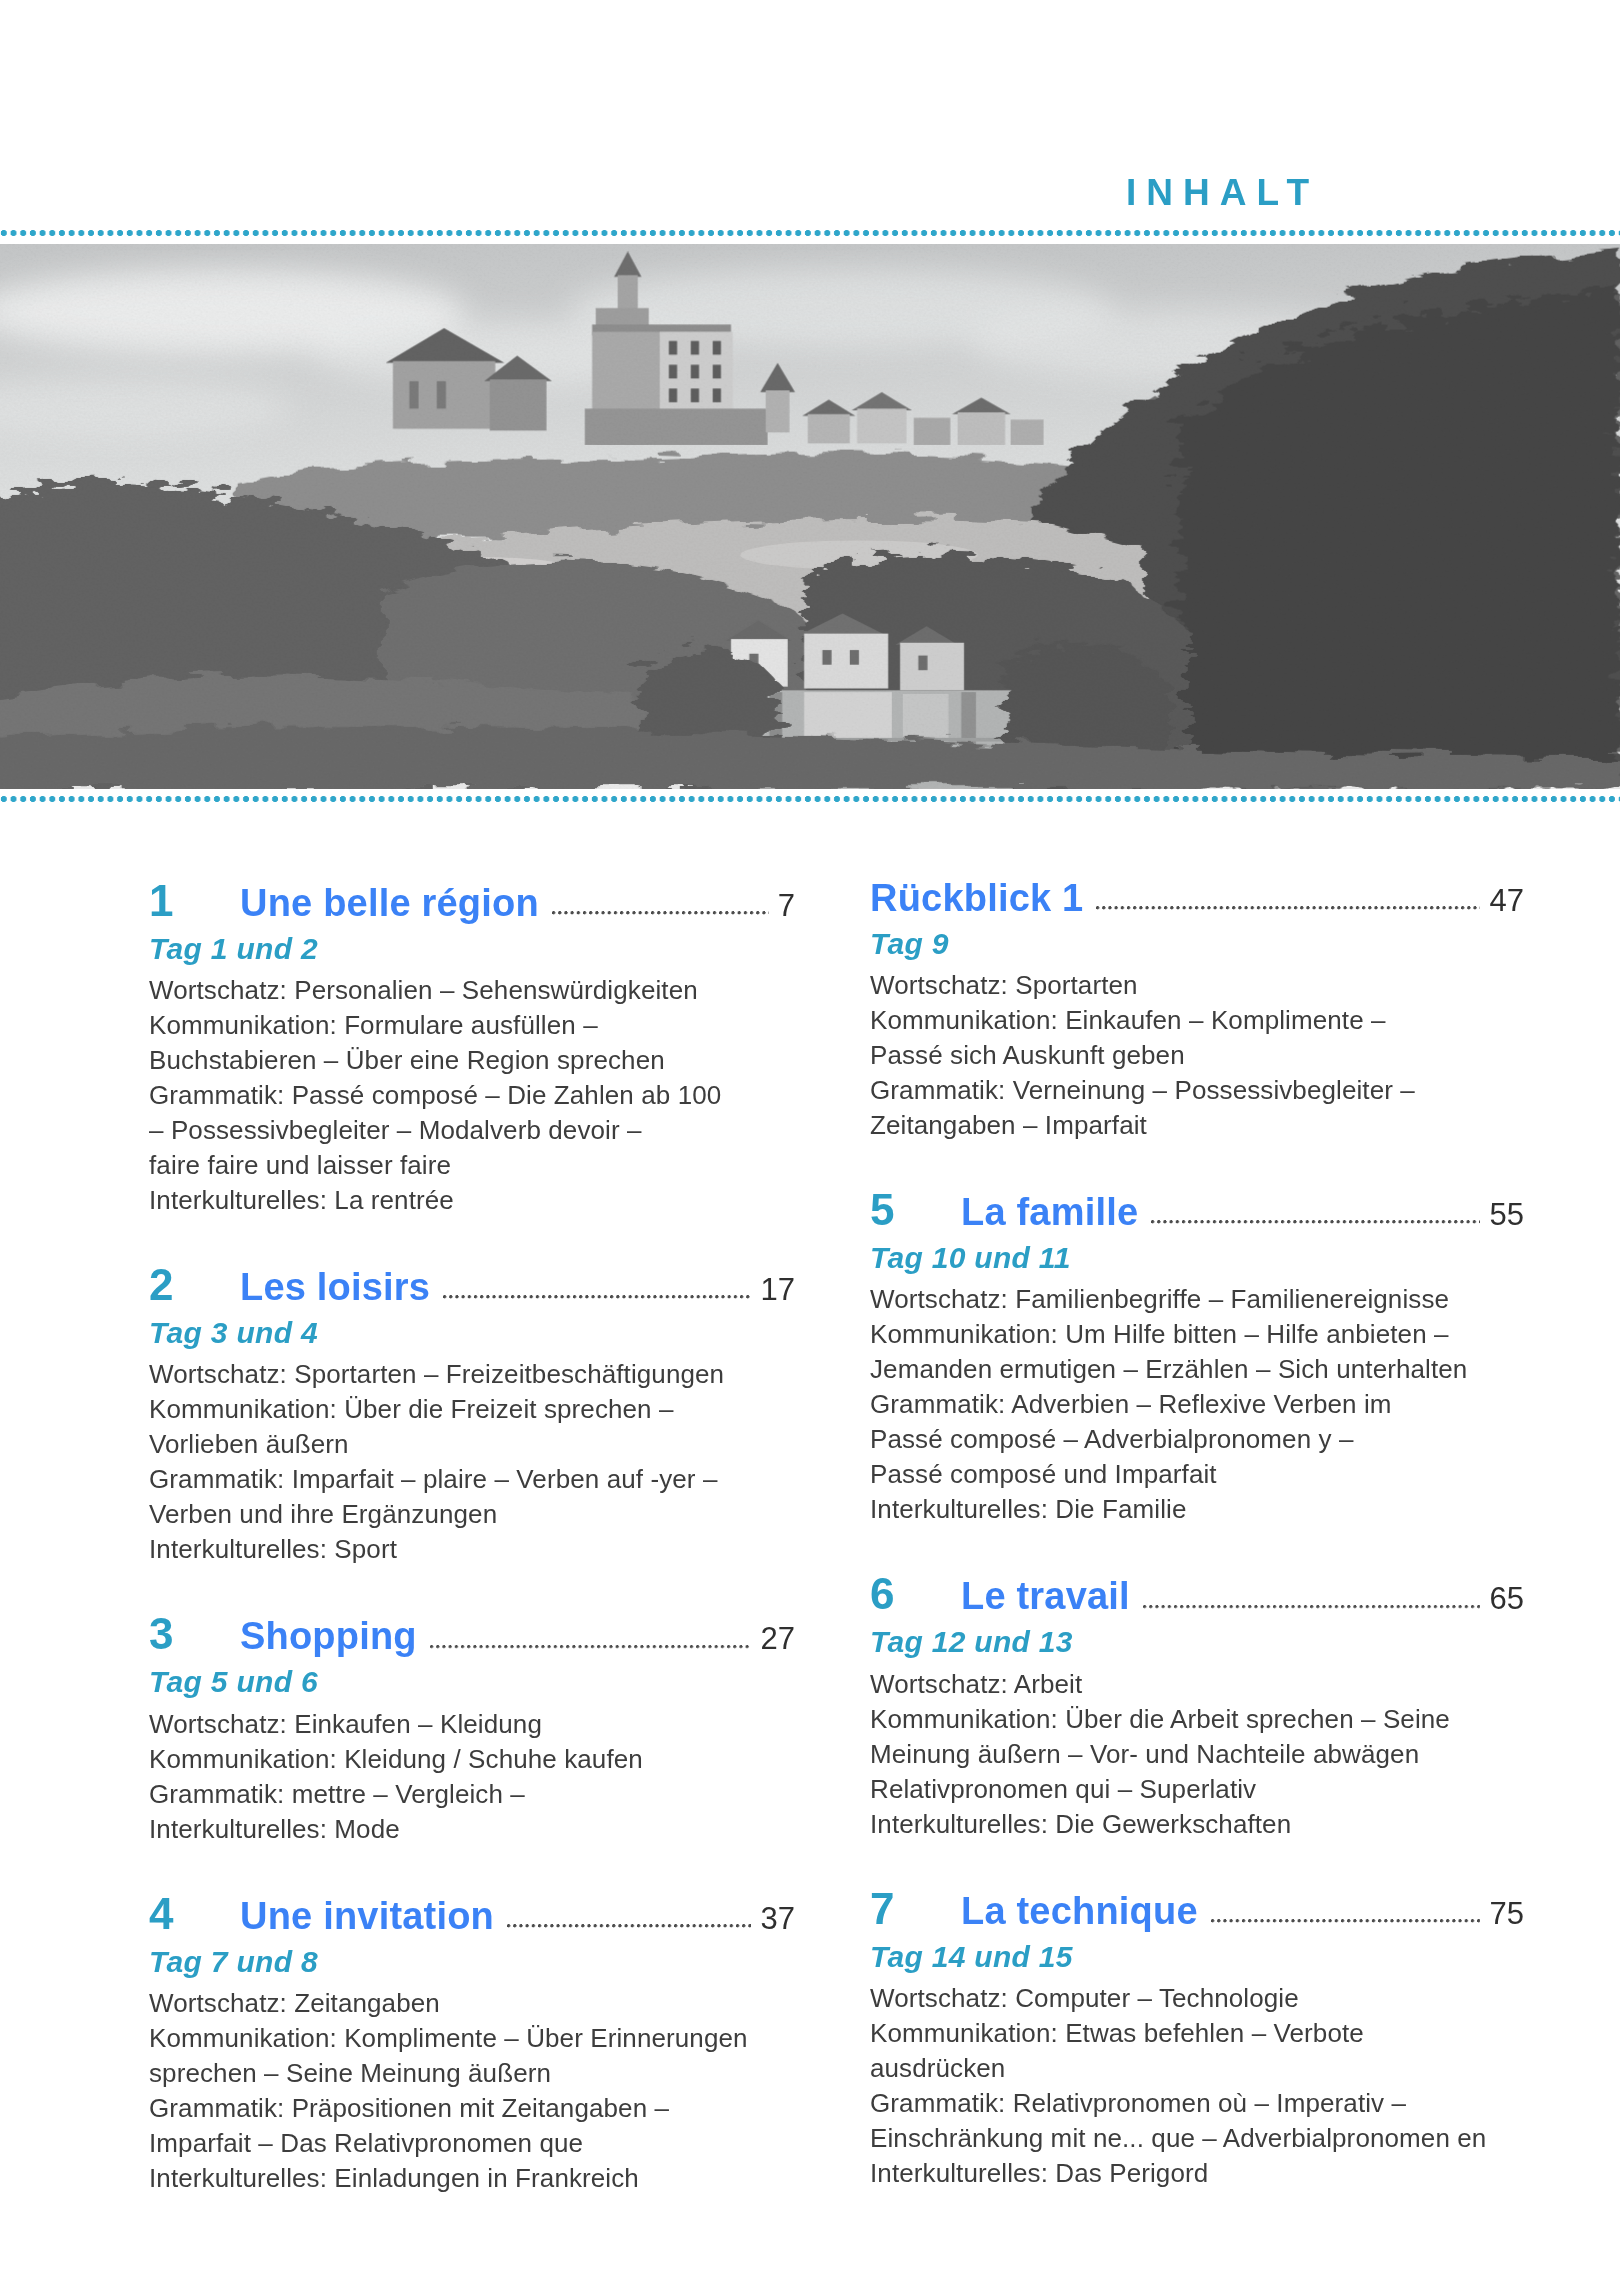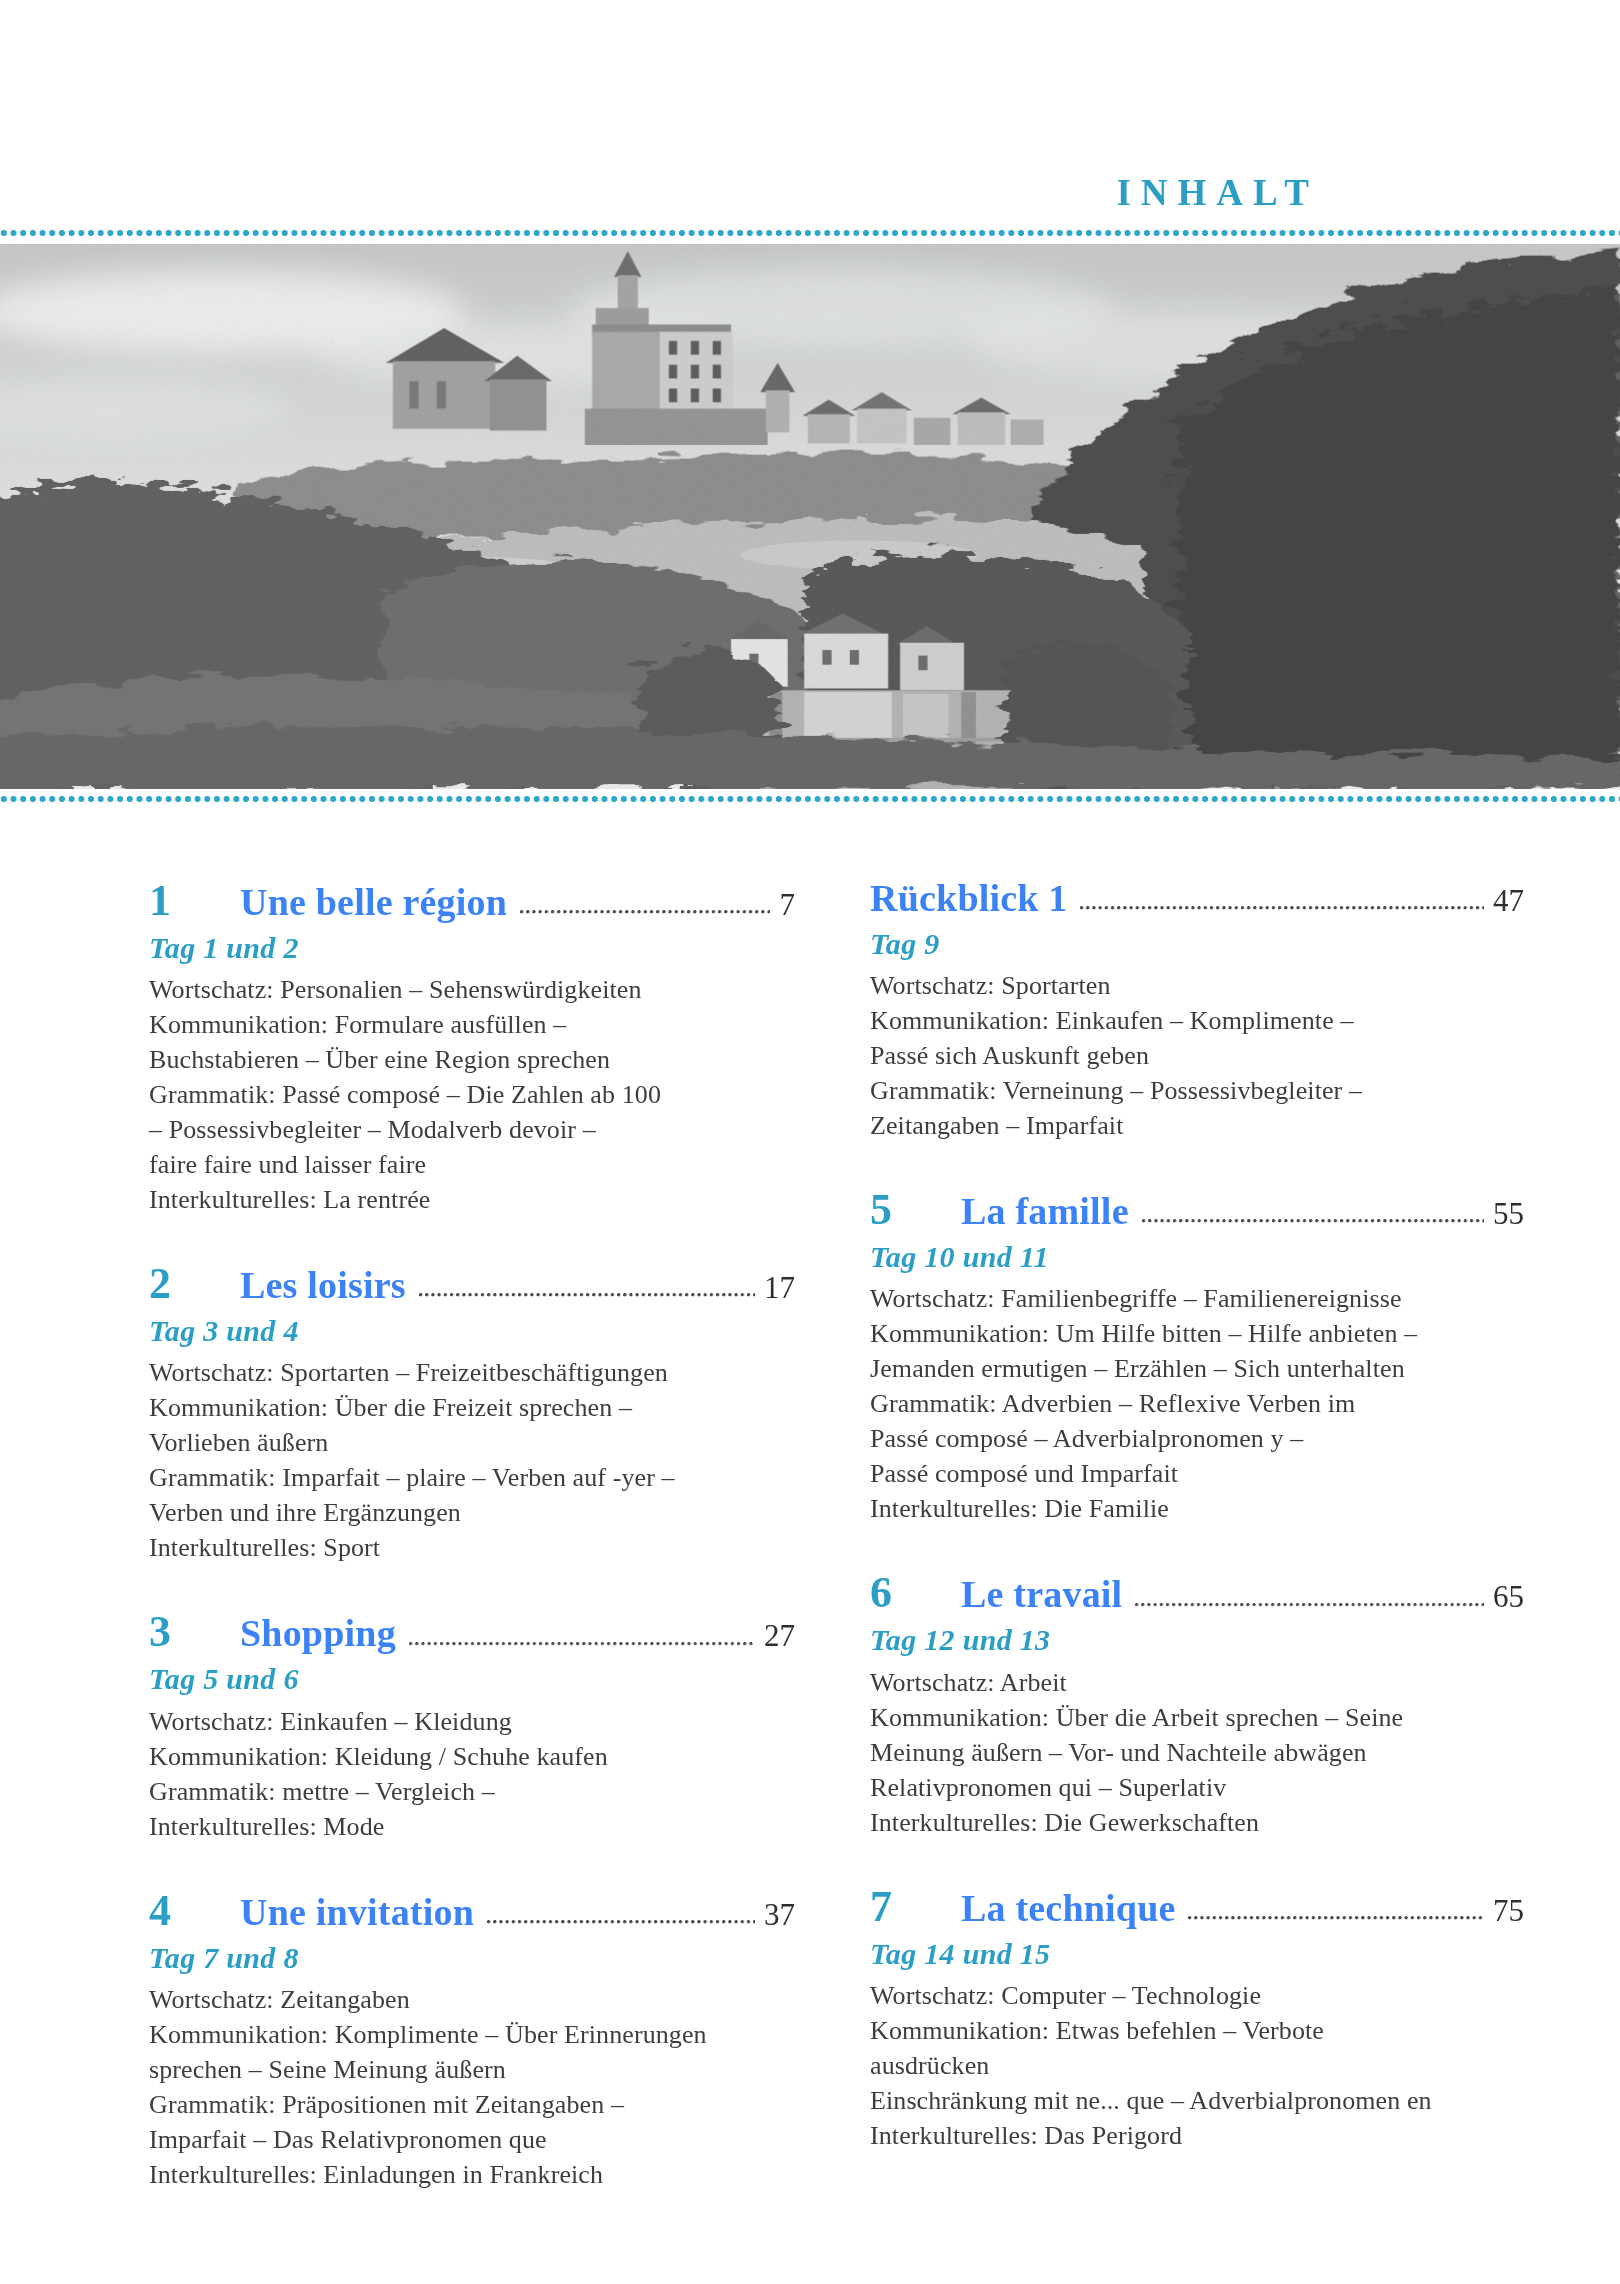--- a/index.html
+++ b/index.html
@@ -1,19 +1,19 @@
 <!DOCTYPE html>
 <html lang="de" style="font-size:14.6px"><head>
 <meta charset="utf-8">
 <style>
   html,body{margin:0;padding:0;background:#ffffff;}
   .page{
     width:1621px;height:2284px;position:relative;overflow:hidden;
     background:#ffffff;
-    font-family:Liberation Serif, serif;
+    font-family:Liberation Sans, sans-serif;
     color:#3d3d3d;
   }
   
   .inhalt{
     width:max-content;
     margin:0 302px 0 auto;
     padding-top:174px;
     font-size:37px;line-height:38px;font-weight:700;
     letter-spacing:10px;
     color:#2b9ec5;
@@ -321,20 +321,21 @@
       <span class="ch-num">7</span>
       <span class="ch-title">La technique</span>
       <span class="ch-leader"></span>
       <span class="ch-page">75</span>
     </div>
     <div class="ch-tag">Tag 14 und 15</div>
     <div class="ch-body">
             <div class="ch-line">Wortschatz: Computer – Technologie</div>
             <div class="ch-line">Kommunikation: Etwas befehlen – Verbote</div>
             <div class="ch-line">ausdrücken</div>
+            <div class="ch-line">Grammatik: Relativpronomen où – Imperativ –</div>
             <div class="ch-line">Einschränkung mit ne... que – Adverbialpronomen en</div>
             <div class="ch-line">Interkulturelles: Das Perigord</div>
           </div>
   </section>
       </div>
   </main>
 
 </div>
 
 

